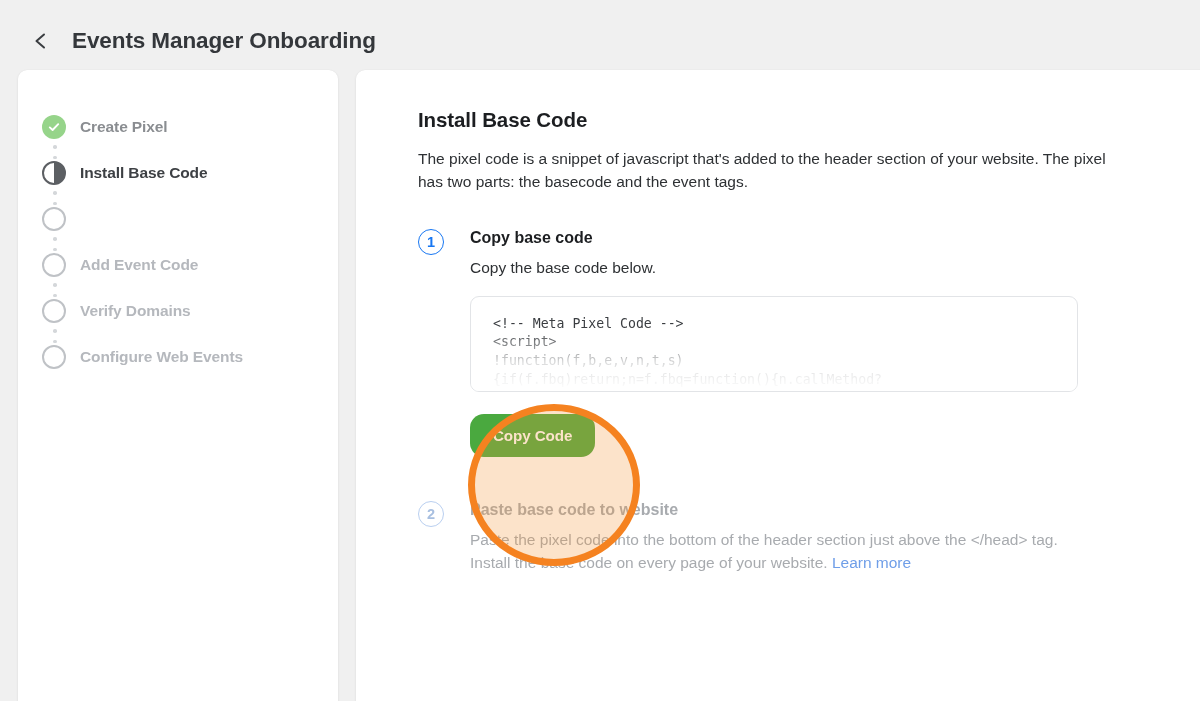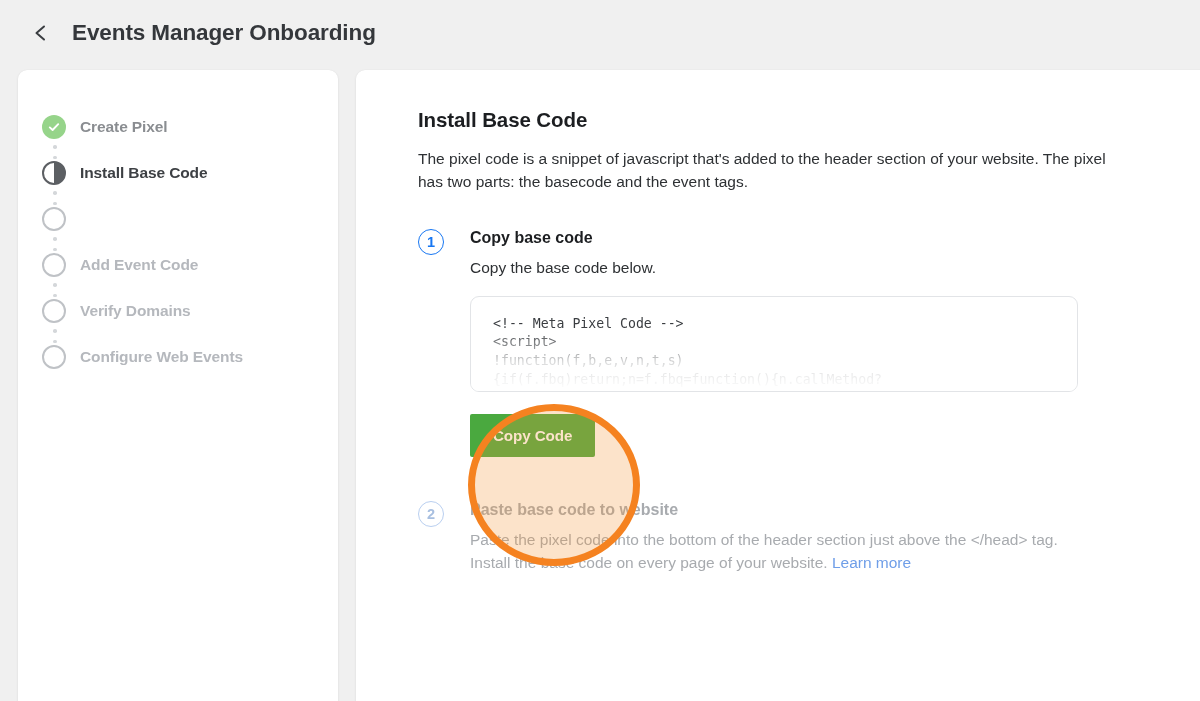--- a/index.html
+++ b/index.html
@@ -8,21 +8,21 @@
     width: 1200px; height: 701px;
     overflow: hidden;
     background: #f0f0f0;
     font-family: "Liberation Sans", sans-serif;
     -webkit-font-smoothing: antialiased;
   }
 
   
   .topbar {
     position: absolute;
-    left: 0; top: 0;
+    left: 0; top: 8px;
     width: 1200px; height: 65px;
     background: #f0f0f0;
     display: flex;
     align-items: center;
     padding-left: 24px;
   }
   .back-btn {
     width: 34px; height: 34px;
     display: flex; align-items: center; justify-content: center;
     cursor: pointer;
@@ -203,21 +203,21 @@
 
   
   .copy-btn {
     margin-top: 22px;
     display: inline-block;
     background: #4aa93f;
     color: #ffffff;
     font-size: 15.2px;
     font-weight: bold;
     border: none;
-    border-radius: 2px;
+    border-radius: 14px;
     padding: 13px 23px;
     cursor: pointer;
     letter-spacing: -0.1px;
   }
 
   
   .highlight {
     position: absolute;
     left: 468px; top: 404px;
     width: 172px; height: 162px;

